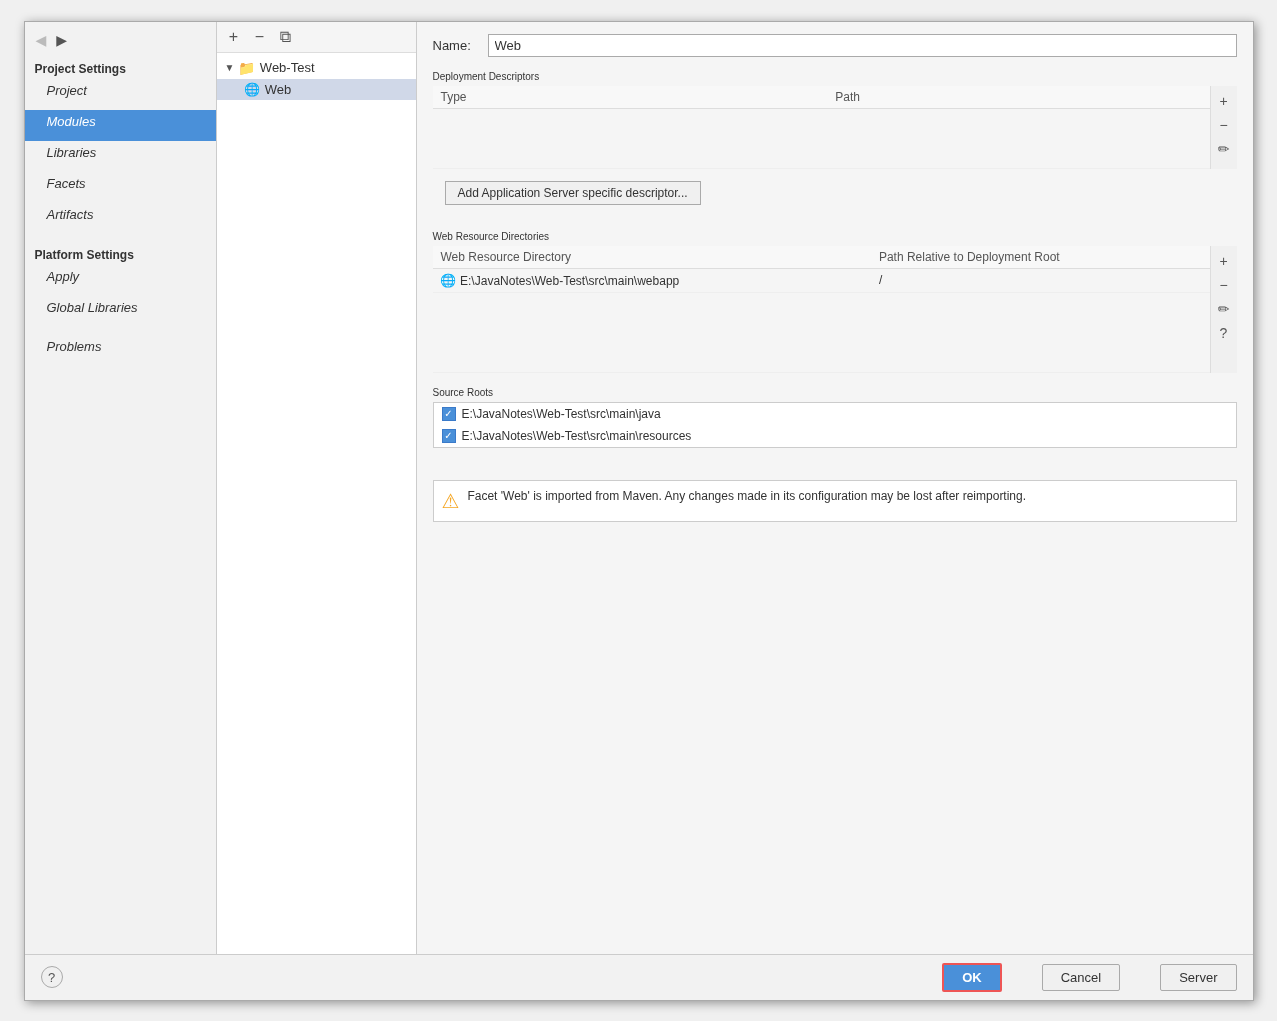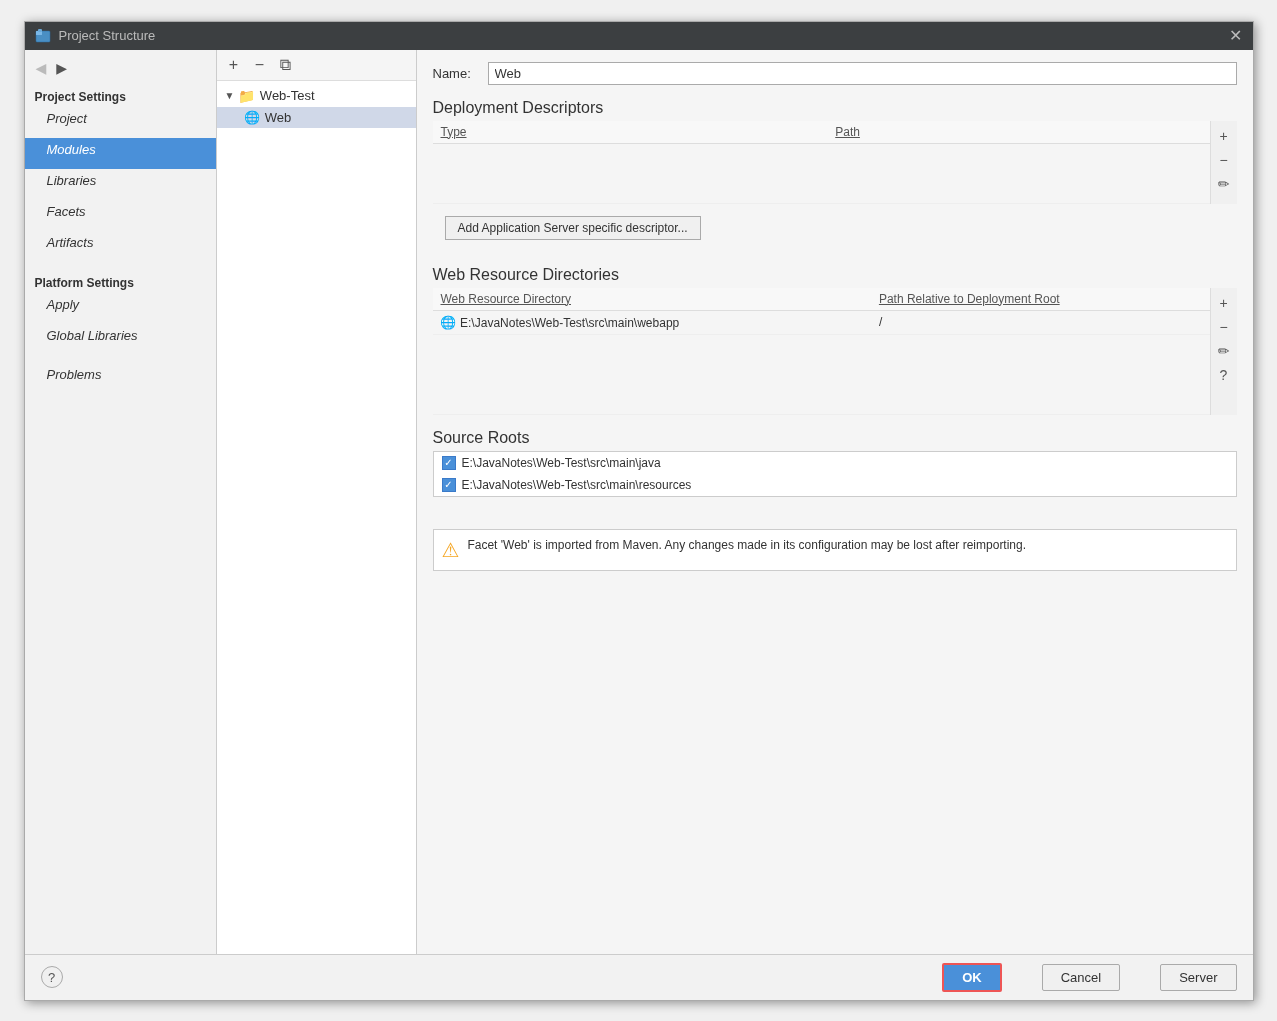--- a/index.html
+++ b/index.html
@@ -179,38 +179,37 @@
       font-size: 13px;
       background: #fff;
       color: #333;
     }
     .section-box {
       border: 1px solid #ccc;
       background: #fff;
       margin-bottom: 14px;
     }
     .section-label {
-      font-size: 16px;
+      font-size: 10px;
       color: #333;
       padding: 0 0 4px 0;
     }
     
     .data-table {
       width: 100%;
       border-collapse: collapse;
     }
     .data-table th {
       text-align: left;
       padding: 4px 8px;
       font-size: 12px;
       font-weight: normal;
       color: #555;
       border-bottom: 1px solid #ddd;
       background: #f8f8f8;
-      text-decoration: underline;
     }
     .data-table td {
       padding: 4px 8px;
       font-size: 12px;
       color: #333;
       border-bottom: 1px solid #eee;
     }
     .data-table tr.selected-row td {
       background: #4a90d9;
       color: #fff;
@@ -340,33 +339,20 @@
     
     .folder-icon { color: #d4a843; font-size: 14px; }
     .web-icon { color: #aaaaff; font-size: 13px; }
     .chevron { font-size: 10px; color: #555; }
   </style>
 </head>
 <body>
 
 <div class="dialog">
 
-  <div class="title-bar">
-    <div class="title-bar-left">
-      <span class="title-icon">
-        <svg width="16" height="16" viewBox="0 0 16 16">
-          <rect x="1" y="3" width="14" height="11" rx="1" fill="#4a8fc4" stroke="#2a6fa4" stroke-width="0.5"></rect>
-          <rect x="1" y="3" width="6" height="4" rx="0.5" fill="#7ab8e8"></rect>
-          <rect x="3" y="1" width="4" height="3" rx="1" fill="#6aa8d8"></rect>
-        </svg>
-      </span>
-      <span>Project Structure</span>
-    </div>
-    <span class="title-bar-close">✕</span>
-  </div>
 
   <div class="dialog-body">
 
     <div class="sidebar">
       <div class="sidebar-nav-buttons">
         <button class="nav-btn" disabled="">◀</button>
         <button class="nav-btn">▶</button>
       </div>
 
       <div class="section-header">Project Settings</div>

